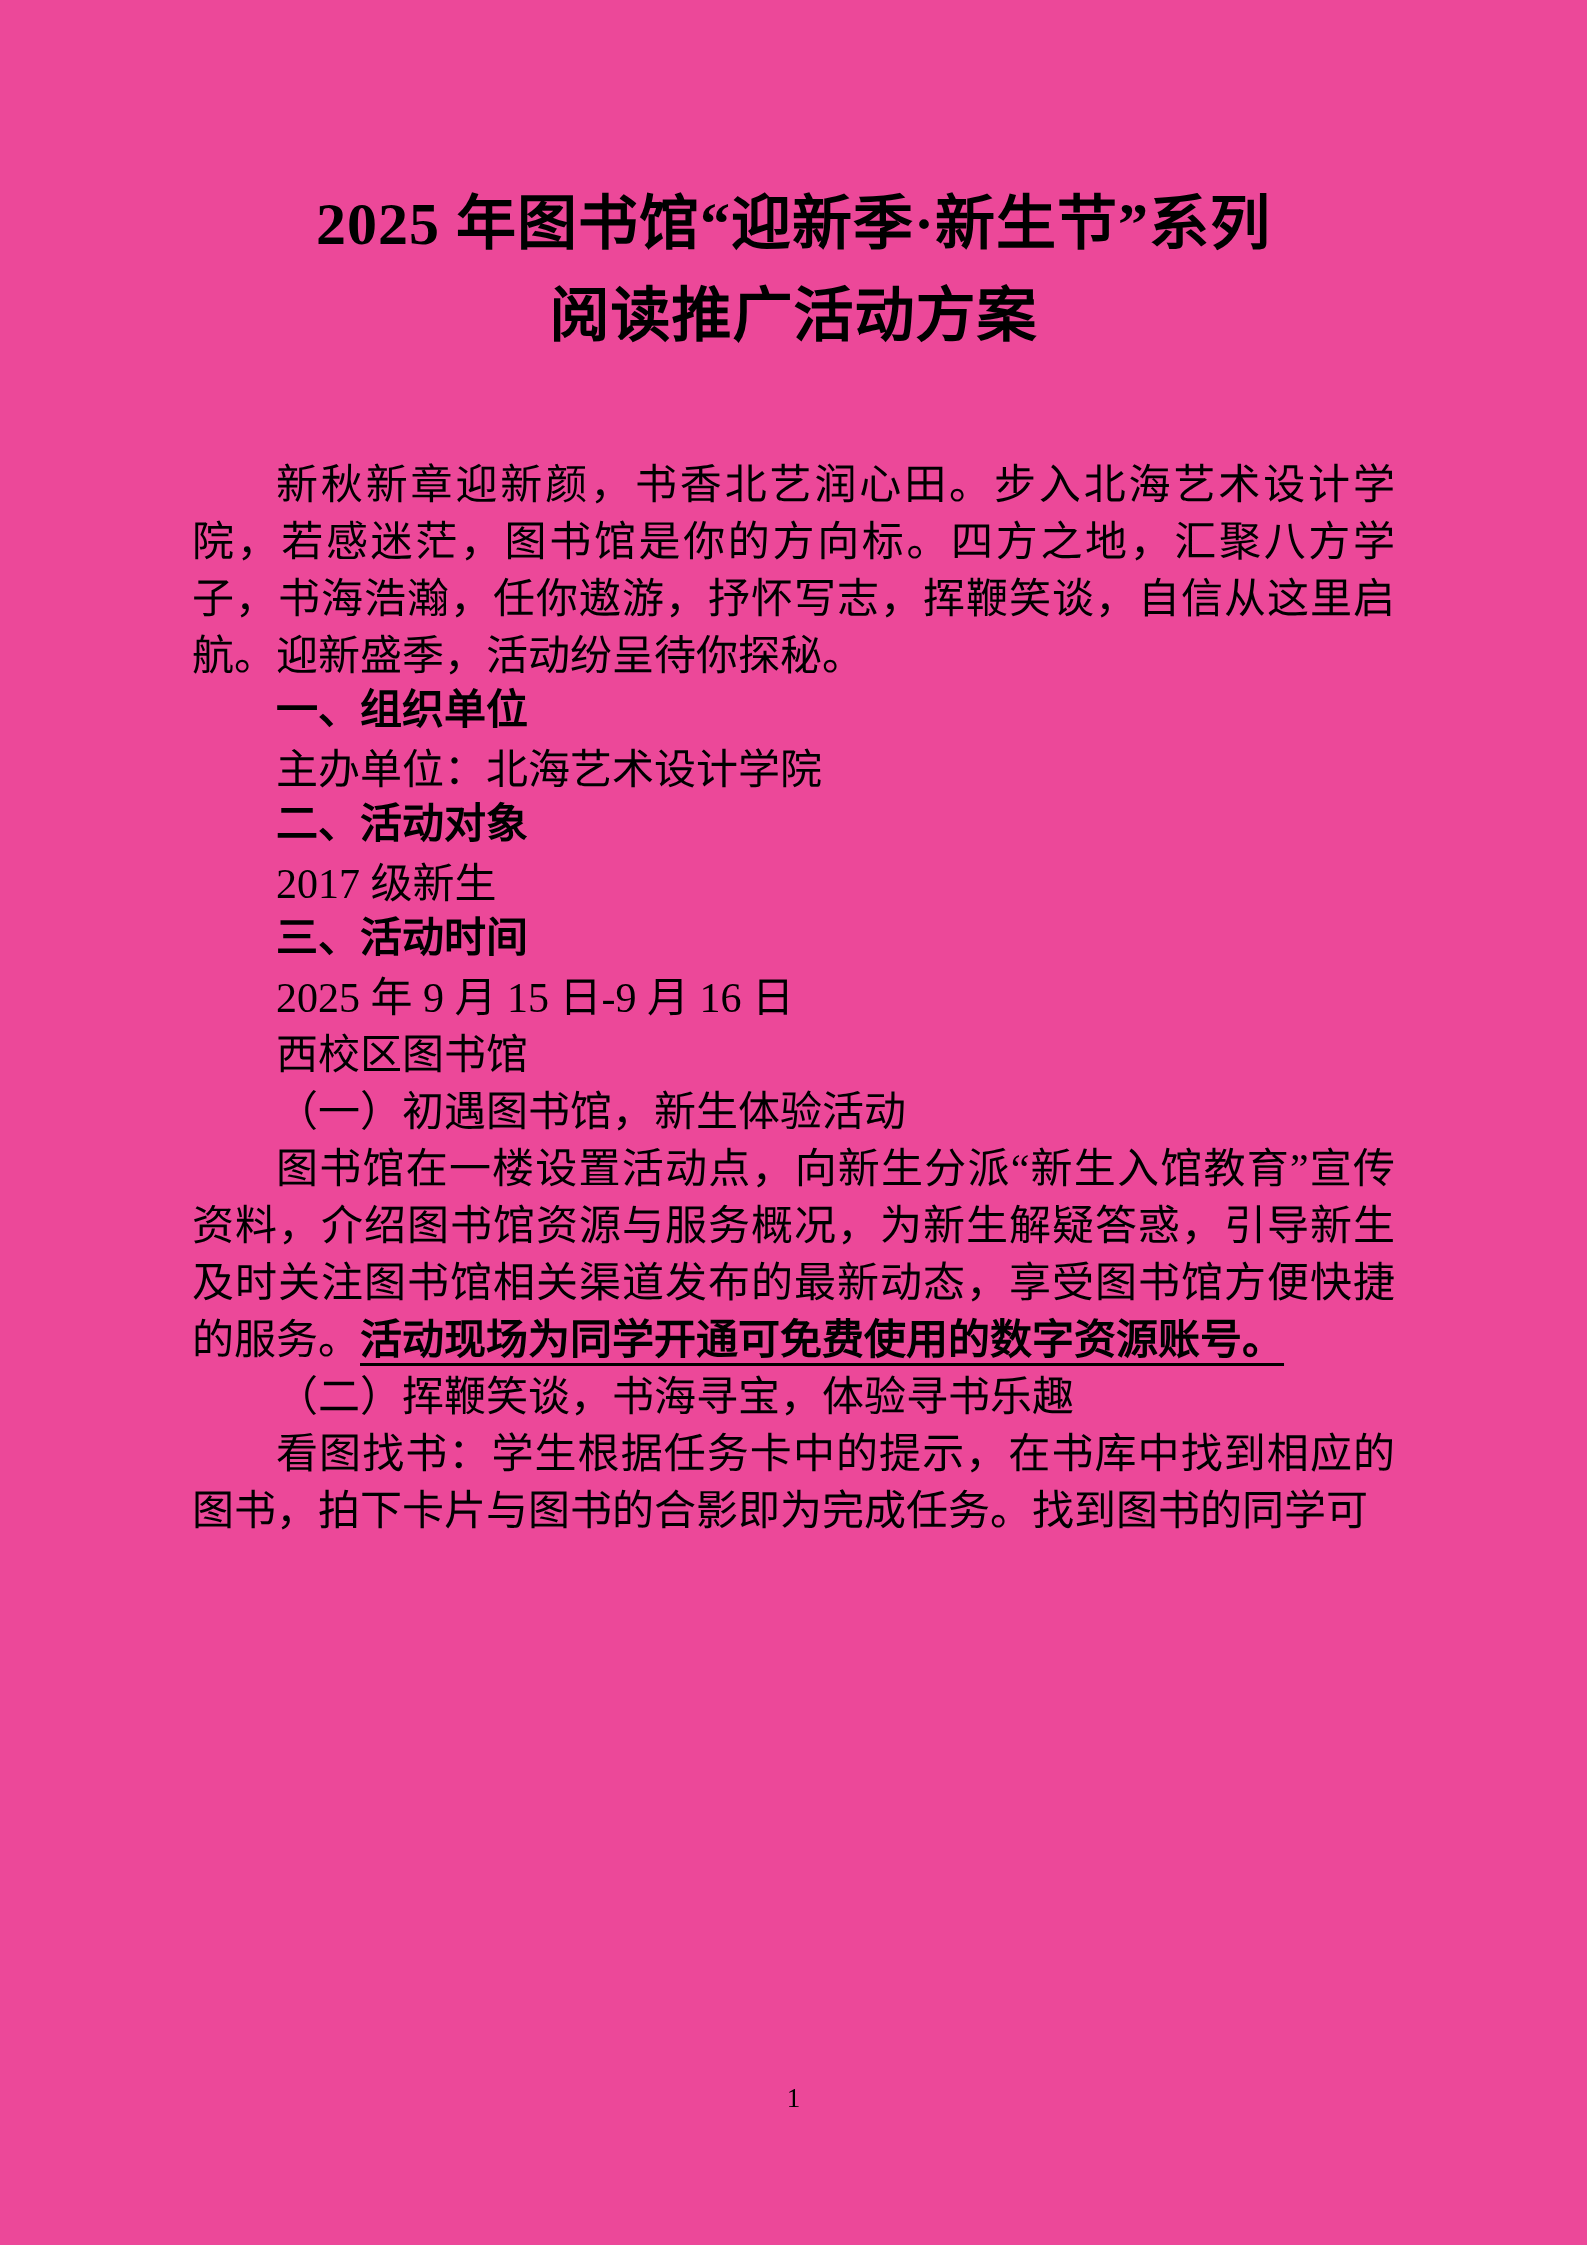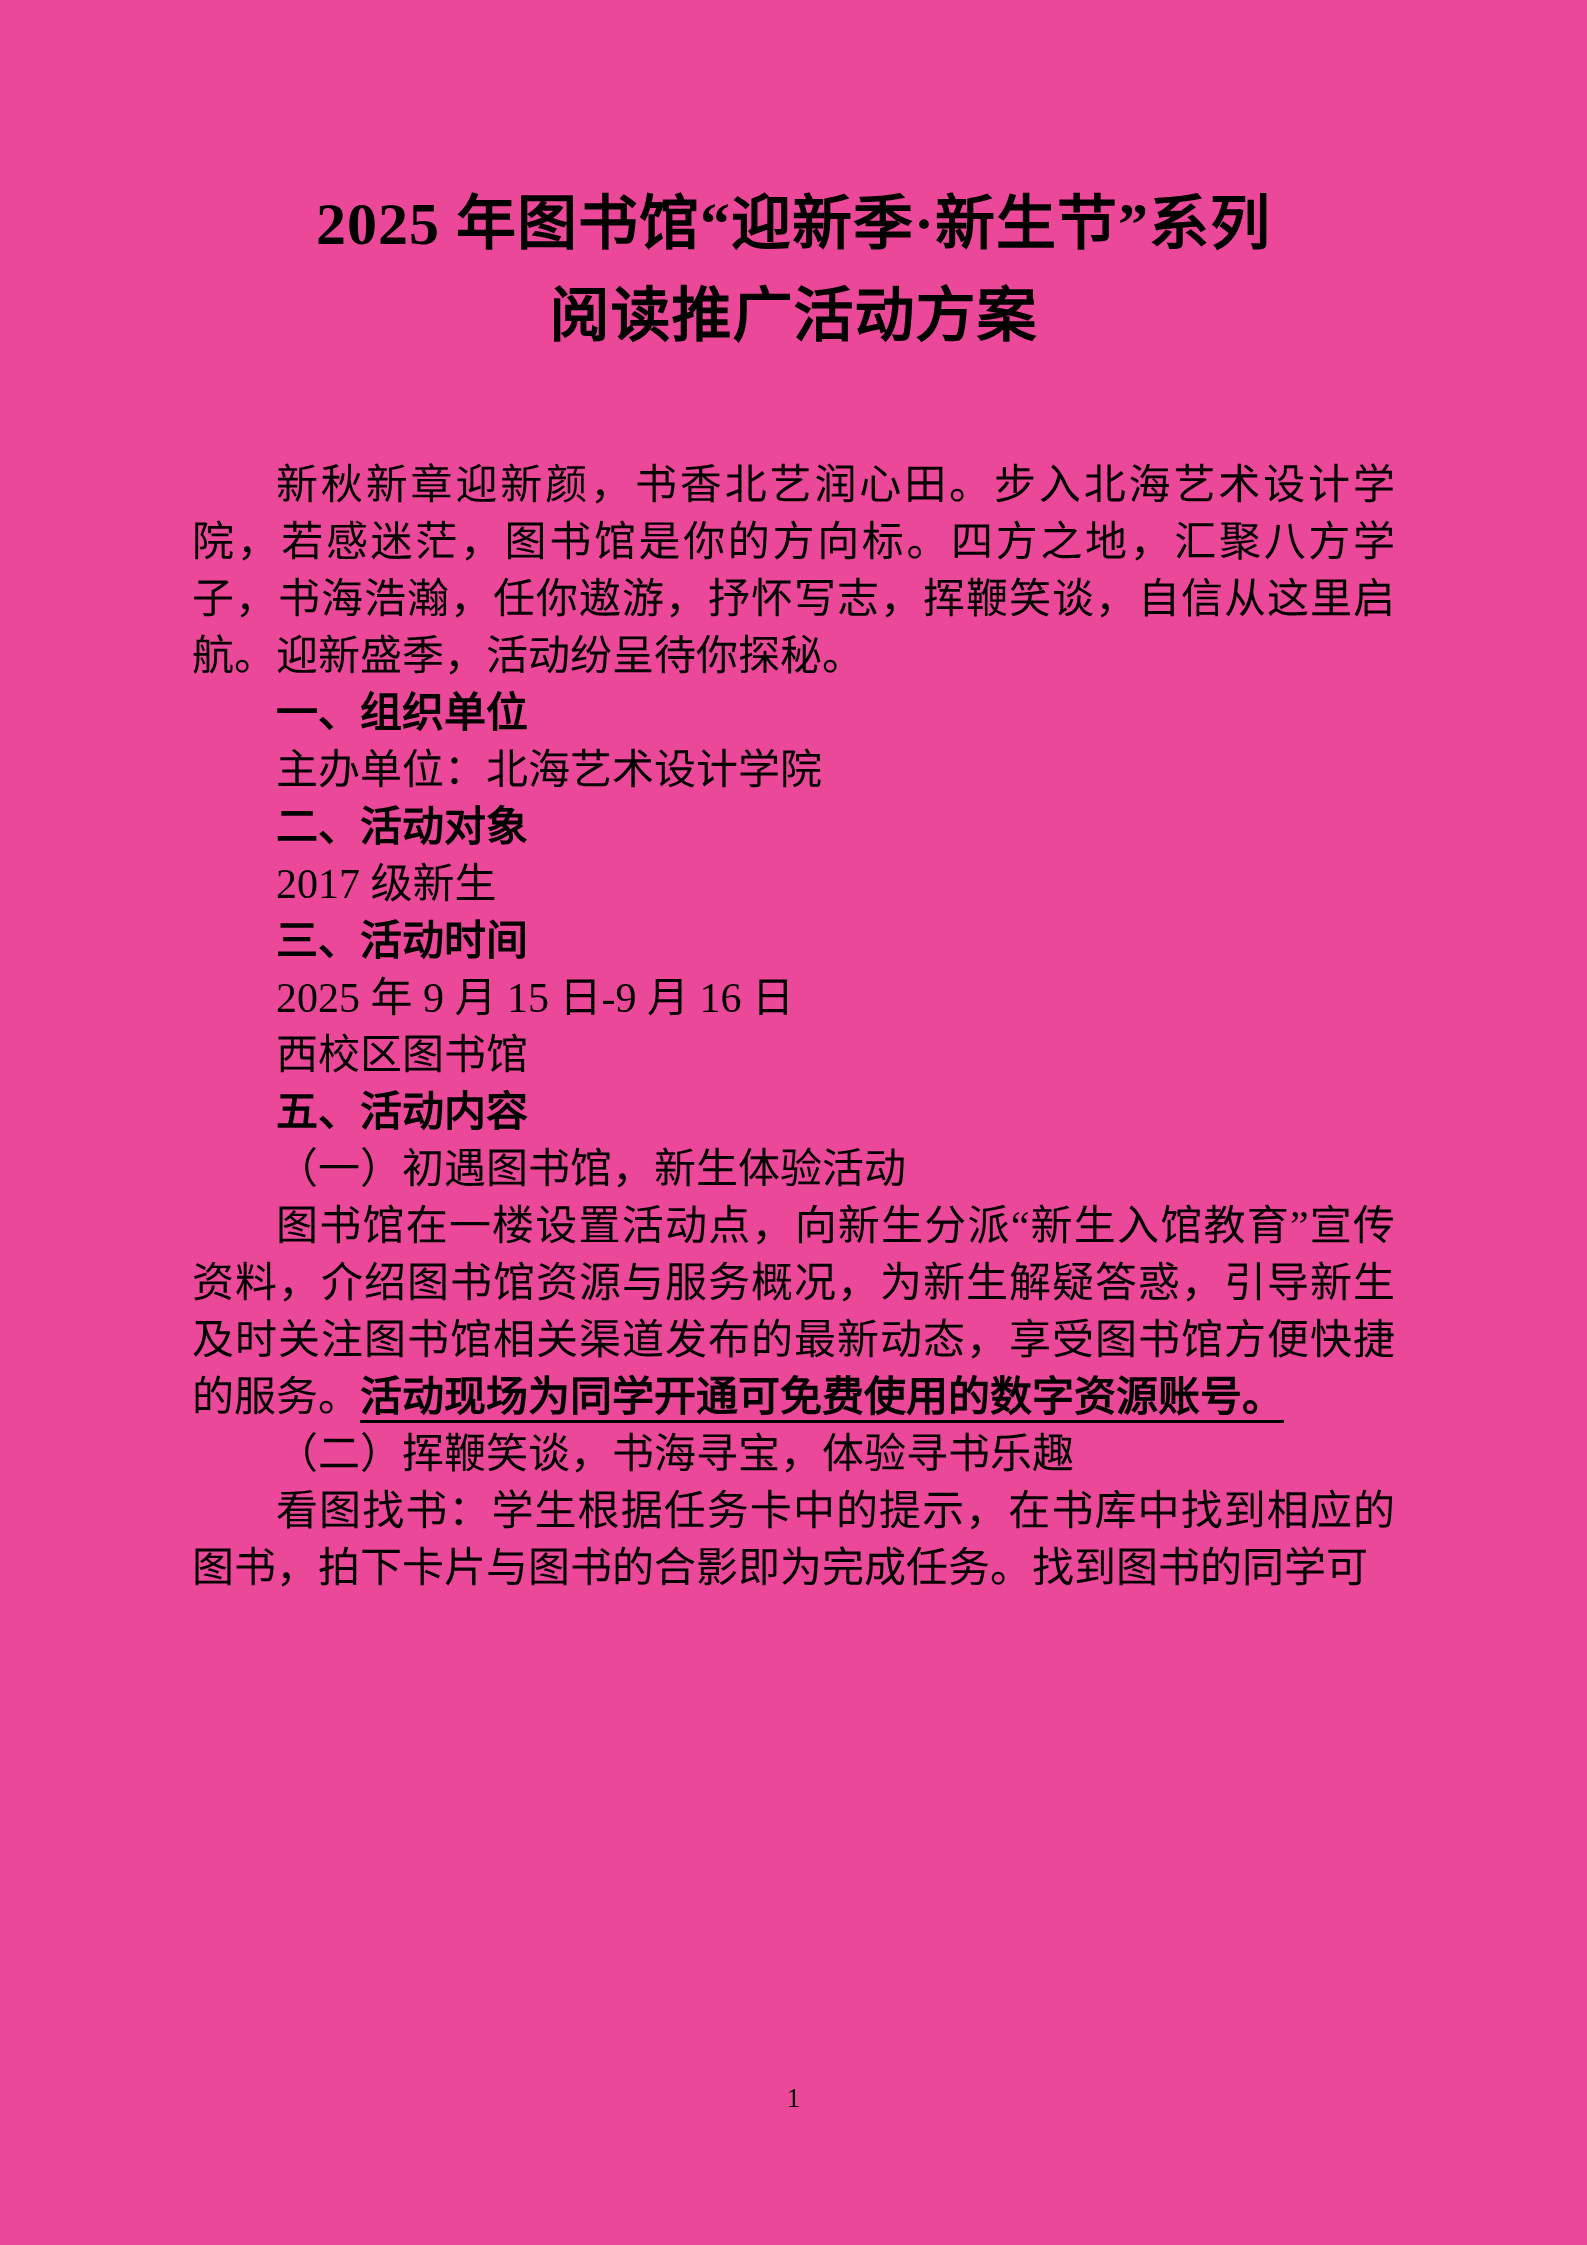--- a/index.html
+++ b/index.html
@@ -46,21 +46,21 @@
   .body-block p {
     margin: 0;
     text-indent: 2em;
   }
   .para {
     text-align: justify;
     text-justify: inter-character;
     word-break: normal;
   }
   .heading-sans {
-    font-family: Liberation Serif, serif;
+    font-family: Liberation Mono, monospace;
     font-weight: bold;
   }
   .plain-line {
     font-family: "Liberation Serif", "DejaVu Serif", serif;
     font-weight: normal;
   }
   .subheading {
     font-family: "Liberation Serif", "DejaVu Serif", serif;
     font-weight: normal;
   }
@@ -100,21 +100,20 @@
       <p class="plain-line">主办单位：北海艺术设计学院</p>
 
       <p class="heading-sans">二、活动对象</p>
       <p class="plain-line">2017 级新生</p>
 
       <p class="heading-sans">三、活动时间</p>
       <p class="plain-line">2025 年 9 月 15 日-9 月 16 日</p>
 
       <p class="plain-line">西校区图书馆</p>
 
-      <p class="heading-sans">五、活动内容</p>
 
       <p class="subheading">（一）初遇图书馆，新生体验活动</p>
       <p class="para"><span>图书馆在一楼设置活动点，向新生分派“新生入馆教育”宣传资料，介绍图书馆资源与服务概况，为新生解疑答惑，引导新生及时关注图书馆相关渠道发布的最新动态，享受图书馆方便快捷的服务。</span><span class="bold-underline">活动现场为同学开通可免费使用的数字资源账号。</span></p>
 
       <p class="subheading">（二）挥鞭笑谈，书海寻宝，体验寻书乐趣</p>
       <p class="para"><span>看图找书：学生根据任务卡中的提示，在书库中找到相应的图书，拍下卡片与图书的合影即为完成任务。找到图书的同学可</span></p>
 
     </div>
   </div>
 

